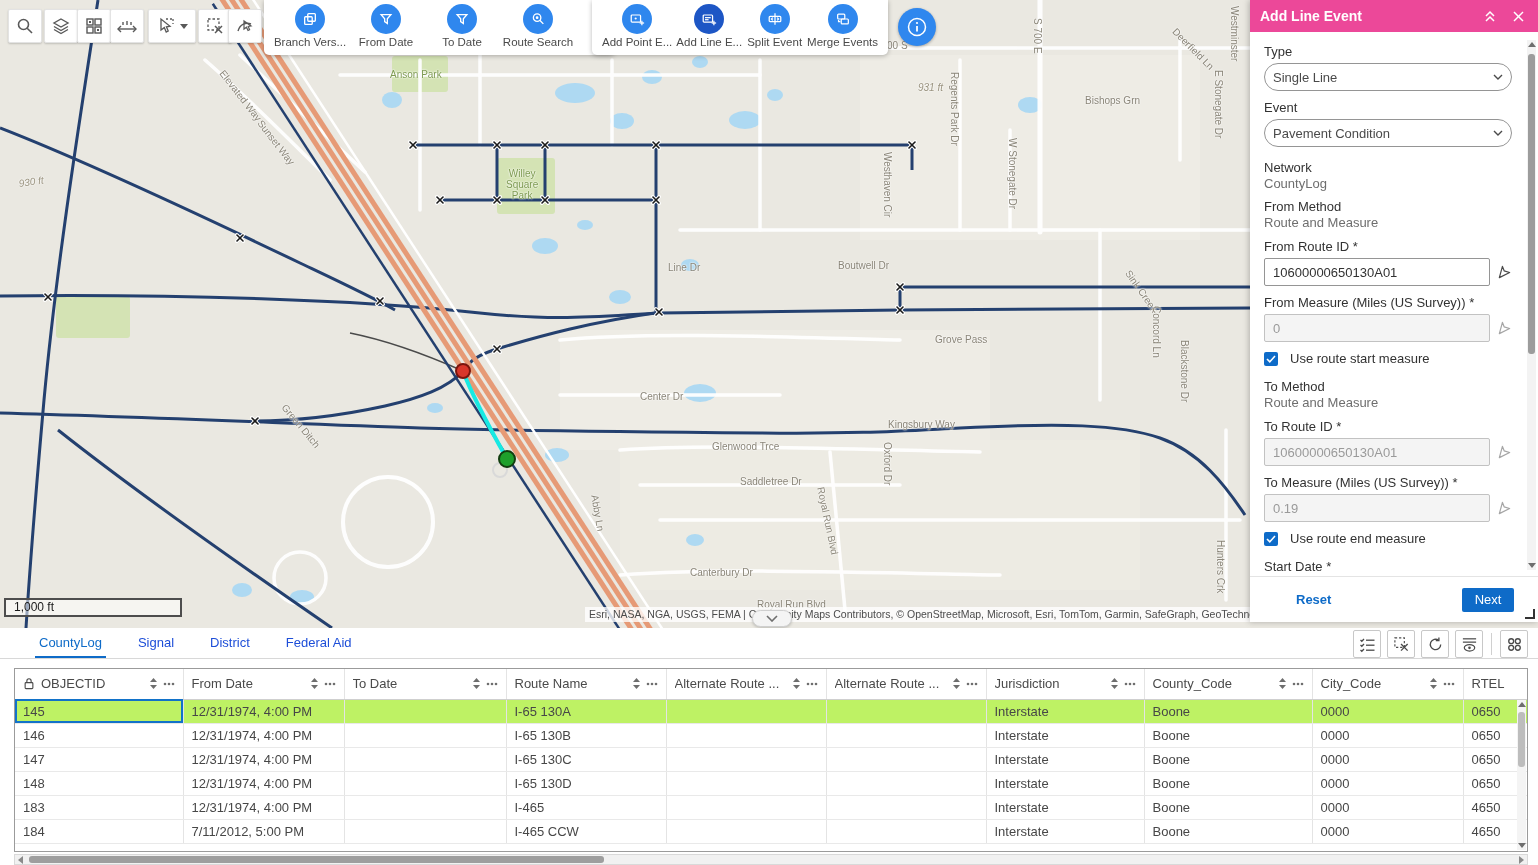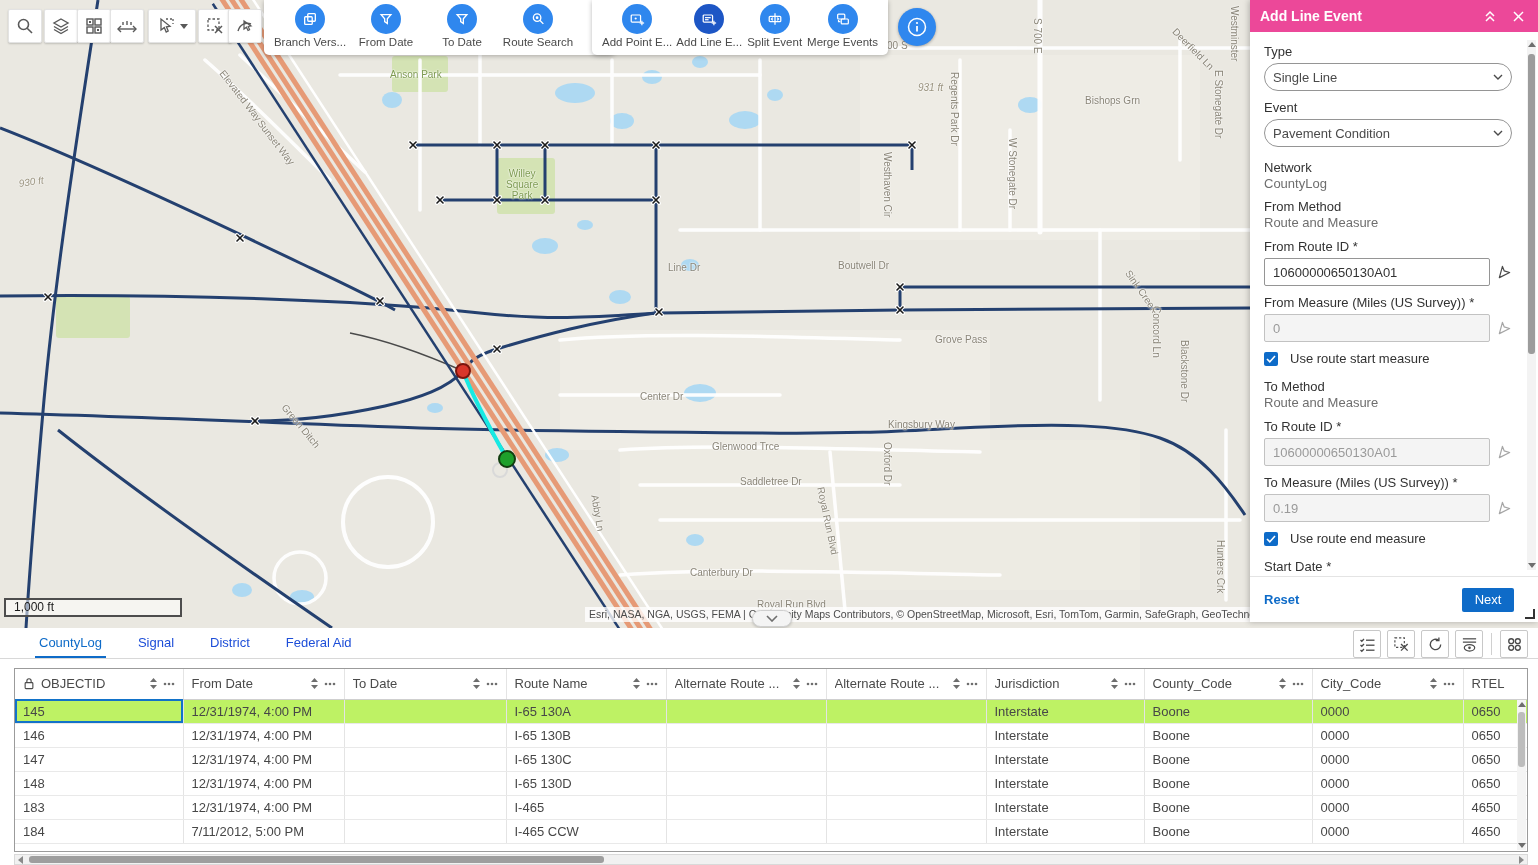--- a/index.html
+++ b/index.html
@@ -40,21 +40,21 @@
   .select { height:28px; border:1px solid #959595; border-radius:14px; display:flex; align-items:center; padding:0 8px; background:#fff; color:#4a4a4a; font-size:13px; }
   .select .sv { flex:1; }
   .field-row { display:flex; align-items:center; gap:7px; }
   .field-row input { flex:1; height:28px; border:1px solid #959595; border-radius:2px; padding:0 8px; font-size:13px; color:#323232; font-family:"Liberation Sans", sans-serif; background:#fff; min-width:0; }
   .field-row input:disabled { background:#f4f4f4; color:#9a9a9a; border-color:#c2c2c2; }
   .cb-row { display:flex; align-items:center; gap:12px; margin:9px 0 2px 0; }
   .cb { width:14px; height:14px; border-radius:2px; display:flex; align-items:center; justify-content:center; }
   .cb.checked { background:#0e6bc8; }
   .cb-lbl { font-size:13px; color:#323232; }
   #panel-footer { position:absolute; bottom:0; left:0; right:0; height:46px; border-top:1px solid #e4e4e4; display:flex; align-items:center; padding:0 24px 0 14px; }
-  #reset-link { color:#0e6bc8; font-size:13px; font-weight:bold; flex:1; cursor:pointer; }
+  #reset-link { color:#0e6bc8; font-size:13px; font-weight:bold; flex:1; cursor:pointer;margin-left:32px; }
   #next-btn { width:52px; height:24px; background:#0e6bc8; color:#fff; border:none; border-radius:2px; font-size:13px; font-family:"Liberation Sans", sans-serif; }
   #panel-scrollbar { position:absolute; right:2px; top:40px; bottom:52px; width:9px; background:#f3f3f3; }
   #panel-scroll-thumb { position:absolute; left:1px; top:14px; width:7px; height:300px; background:#9c9c9c; border-radius:3px; }
   .scroll-arrow-up { position:absolute; left:1px; top:2px; width:0; height:0; border-left:4px solid transparent; border-right:4px solid transparent; border-bottom:5px solid #6e6e6e; }
   .scroll-arrow-dn { position:absolute; left:1px; bottom:2px; width:0; height:0; border-left:4px solid transparent; border-right:4px solid transparent; border-top:5px solid #6e6e6e; }
   #panel-resize { position:absolute; right:3px; bottom:3px; width:10px; height:10px; border-right:2px solid #333; border-bottom:2px solid #333; }
 
   
   #bottom { position:absolute; left:0; top:628px; width:1538px; height:237px; background:#fff; }
   #tabbar { position:relative; height:31px; border-bottom:1px solid #d8d8d8; display:flex; align-items:stretch; padding-left:35px; }

